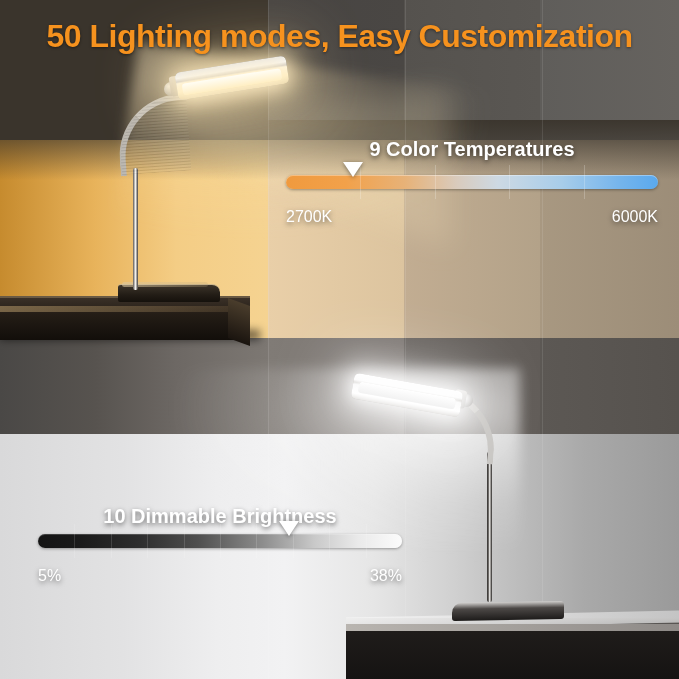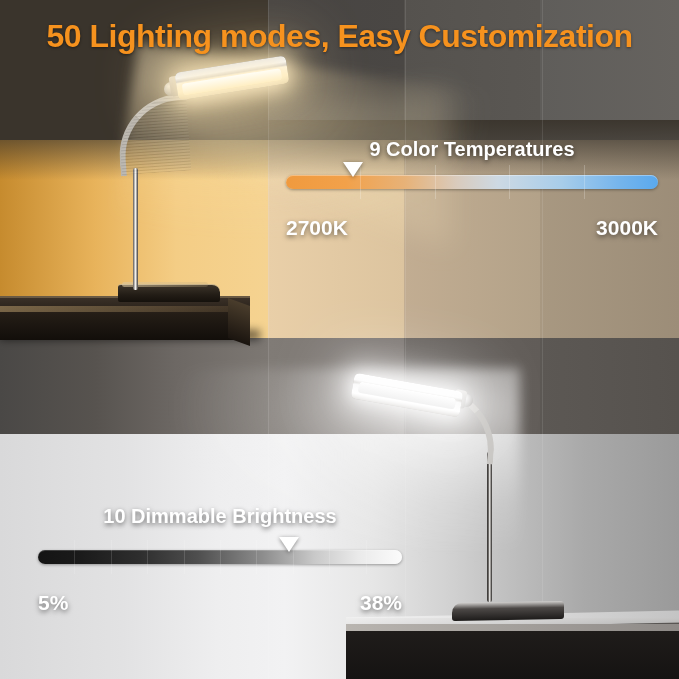--- a/index.html
+++ b/index.html
@@ -287,22 +287,22 @@
   .pointer {
     position:absolute; top:-13px;
     width:0; height:0;
     border-left:10px solid transparent;
     border-right:10px solid transparent;
     border-top:15px solid #ffffff;
     filter:drop-shadow(0 1px 2px rgba(0,0,0,0.45));
   }
   .slider-ends { position:relative; height:26px; }
   .slider-ends span {
-    position:absolute; top:16px;
-    font-size:21px; font-weight:bold; color:#ffffff;
+    position:absolute; top:8px;
+    font-size:16px; font-weight:normal; color:#ffffff;
     text-shadow:0 2px 5px rgba(0,0,0,0.5);
     white-space:nowrap;
   }
   .end-min { left:0; }
   .end-max { right:0; }
 
   
   #ct-widget { left:286px; top:138px; width:372px; }
   #ct-widget .slider-caption { margin-bottom:14px; }
   #ct-track {
@@ -315,21 +315,21 @@
       #cdd9e3 57%,
       #a8cdea 74%,
       #74b4ec 90%,
       #5aa9ee 100%);
     box-shadow:0 1px 3px rgba(0,0,0,0.35), inset 0 1px 0 rgba(255,255,255,0.35);
   }
   #ct-widget .slider-ends { margin-top:9px; }
 
   
   #br-widget { left:38px; top:505px; width:364px; }
-  #br-widget .slider-caption { margin-bottom:22px; }
+  #br-widget .slider-caption { margin-bottom:6px; }
   #br-track {
     width:364px;
     background:linear-gradient(to right,
       #141414 0%,
       #1b1b1b 12%,
       #2e2e2e 28%,
       #4f4f4f 44%,
       #8e8e8e 62%,
       #c9c9c9 76%,
       #eaeaea 88%,
@@ -402,21 +402,21 @@
       <div class="ticks" id="ct-ticks">
           <div class="tick" style="left: 20%;"></div>
           <div class="tick" style="left: 40%;"></div>
           <div class="tick" style="left: 60%;"></div>
           <div class="tick" style="left: 80%;"></div>
         </div>
       <div class="pointer" id="ct-pointer" style="left: calc(18% - 10px);"></div>
     </div>
     <div class="slider-ends">
       <span class="end-min">2700K</span>
-      <span class="end-max">3000K</span>
+      <span class="end-max">6000K</span>
     </div>
   </div>
 
   <div id="br-widget" class="slider-widget">
     <div class="slider-caption">10 Dimmable Brightness</div>
     <div class="slider-track-wrap">
       <div id="br-track" class="slider-track"></div>
       <div class="ticks" id="br-ticks">
           <div class="tick" style="left: 10%;"></div>
           <div class="tick" style="left: 20%;"></div>

